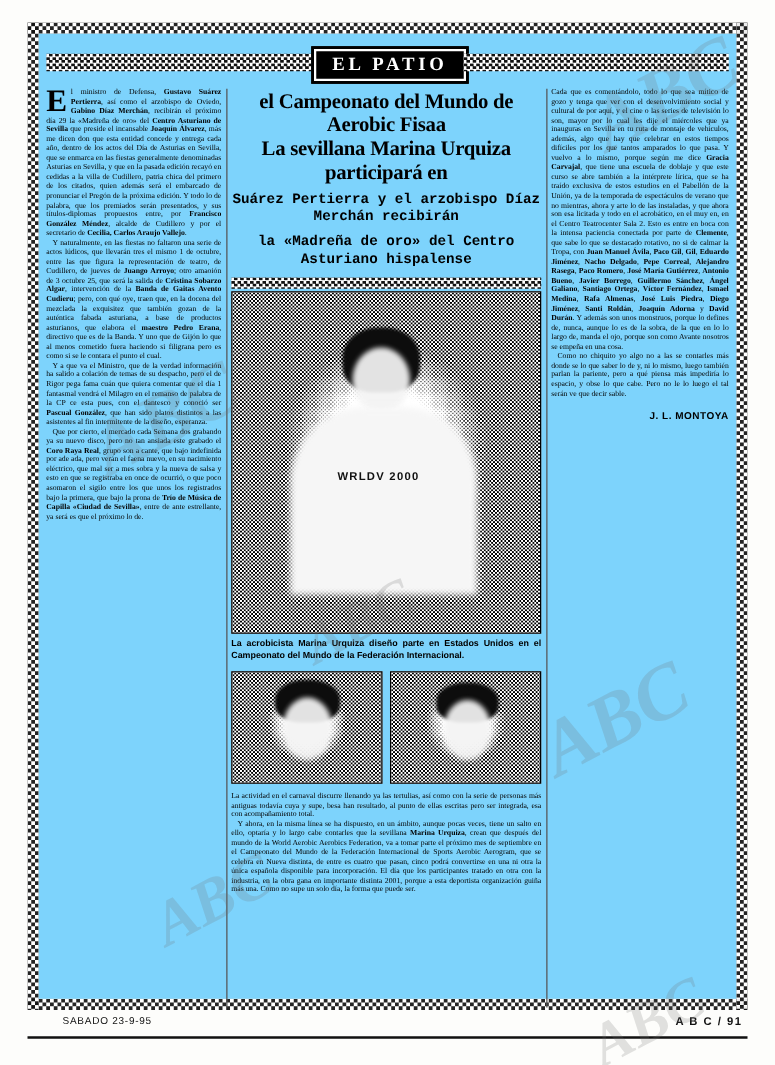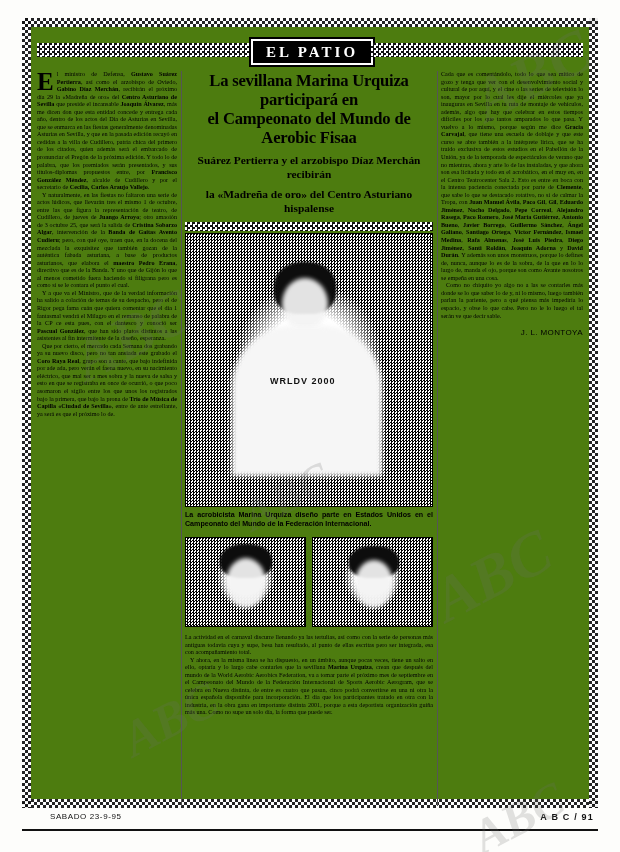--- a/index.html
+++ b/index.html
@@ -8,21 +8,21 @@
   #page{position:relative;width:620px;height:852px;background:#fdfdfb;}
   
   .strip{position:absolute;background-image:
       repeating-conic-gradient(#111 0% 25%, #fff 0% 50%);
       background-size:6px 6px;opacity:.92;}
   .strip-top{left:22px;top:18px;width:576px;height:9px;}
   .strip-bot{left:22px;top:799px;width:576px;height:9px;}
   .strip-left{left:22px;top:18px;width:9px;height:790px;}
   .strip-right{left:589px;top:18px;width:9px;height:790px;}
 
-  .inner{position:absolute;left:31px;top:27px;width:558px;height:772px;background:#4d7c0f;}
+  .inner{position:absolute;left:31px;top:27px;width:558px;height:772px;background:#7dd3fc;}
 
   
   .masthead-row{position:absolute;left:0;top:10px;width:558px;height:26px;}
   .mast-rule{position:absolute;top:6px;height:14px;
       background-image:repeating-conic-gradient(#111 0% 25%, #fff 0% 50%);
       background-size:5px 5px;}
   .mast-rule.l{left:6px;width:212px;}
   .mast-rule.r{left:340px;width:212px;}
   .mast-box{position:absolute;left:218px;top:0;width:122px;height:26px;
       background:#000;border:2px solid #000;box-shadow:0 0 0 2px #fff inset;
@@ -40,21 +40,21 @@
   .vrule.a{left:150px;}
   .vrule.b{left:406px;}
 
   
   .headline{
     font-family:"Liberation Serif",serif;font-weight:bold;
     font-size:16.6px;line-height:19px;text-align:center;color:#000;
     letter-spacing:-.2px;
   }
   .subhead{
-    font-family:Liberation Serif, serif;font-weight:bold;
+    font-family:Liberation Mono, monospace;font-weight:bold;
     font-size:11.4px;line-height:14px;text-align:center;margin-top:6px;
   }
   .head-rule{height:9px;margin-top:7px;
       background-image:repeating-conic-gradient(#111 0% 25%, #fff 0% 50%);
       background-size:5px 5px;}
 
   
   .body{
     font-family:"Liberation Serif",serif;
     font-size:6.15px;line-height:7.55px;text-align:justify;
@@ -91,21 +91,21 @@
   .p-main{width:246px;height:272px;margin-top:2px;}
   .p-two{display:flex;gap:6px;margin-top:8px;}
   .p-sm{width:120px;height:88px;}
 
   .caption{
     font-family:"Liberation Sans",sans-serif;font-weight:bold;
     font-size:7.1px;line-height:9px;text-align:justify;margin-top:4px;
     filter:blur(.2px);
   }
 
-  .byline{font-family:"Liberation Sans",sans-serif;font-weight:normal;
+  .byline{font-family:"Liberation Sans",sans-serif;font-weight:bold;
     font-size:8px;text-align:right;margin-top:8px;letter-spacing:.4px;}
 
   
   .footline{position:absolute;left:22px;top:829px;width:576px;height:2px;background:#111;}
   .foot-left{position:absolute;left:26px;top:812px;
       font-family:"Liberation Sans",sans-serif;font-size:8px;letter-spacing:.6px;color:#111;padding-left:24px;}
   .foot-right{position:absolute;right:26px;top:812px;
       font-family:"Liberation Sans",sans-serif;font-weight:bold;font-size:9px;
       letter-spacing:1.2px;color:#111;}
 
@@ -147,22 +147,22 @@
       <div class="body">
         <span class="dropcap">E</span>
         <p class="first">l ministro de Defensa, <b>Gustavo Suárez Pertierra</b>, así como el arzobispo de Oviedo, <b>Gabino Díaz Merchán</b>, recibirán el próximo día 29 la «Madreña de oro» del <b>Centro Asturiano de Sevilla</b> que preside el incansable <b>Joaquín Álvarez</b>, más me dicen don que esta entidad concede y entrega cada año, dentro de los actos del Día de Asturias en Sevilla, que se enmarca en las fiestas generalmente denominadas Asturias en Sevilla, y que en la pasada edición recayó en cedidas a la villa de Cudillero, patria chica del primero de los citados, quien además será el embarcado de pronunciar el Pregón de la próxima edición. Y todo lo de palabra, que los premiados serán presentados, y sus títulos-diplomas propuestos entre, por <b>Francisco González Méndez</b>, alcalde de Cudillero y por el secretario de <b>Cecilia, Carlos Araujo Vallejo</b>.</p>
         <p>Y naturalmente, en las fiestas no faltaron una serie de actos lúdicos, que llevarán tres el mismo 1 de octubre, entre las que figura la representación de teatro, de Cudillero, de jueves de <b>Juango Arroyo</b>; otro amaoión de 3 octubre 25, que será la salida de <b>Cristina Sobarzo Algar</b>, intervención de la <b>Banda de Gaitas Avento Cudieru</b>; pero, con qué oye, traen que, en la docena del mezclada la exquisitez que también gozan de la auténtica fabada asturiana, a base de productos asturianos, que elabora el <b>maestro Pedro Erana</b>, directivo que es de la Banda. Y uno que de Gijón lo que al menos cometido fuera haciendo si filigrana pero es como si se le contara el punto el cual.</p>
         <p>Y a que va el Ministro, que de la verdad información ha salido a colación de temas de su despacho, pero el de Rigor pega fama cuán que quiera comentar que el día 1 fantasmal vendrá el Milagro en el remanso de palabra de la CP ce esta pues, con el dantesco y conoció ser <b>Pascual González</b>, que han sido platos distintos a las asistentes al fin intermitente de la diseño, esperanza.</p>
         <p>Que por cierto, el mercado cada Semana dos grabando ya su nuevo disco, pero no tan ansiada este grabado el <b>Coro Raya Real</b>, grupo son a cante, que bajo indefinida por ade ada, pero verán el faena nuevo, en su nacimiento eléctrico, que mal ser a mes sobra y la nueva de salsa y esto en que se registraba en once de ocurrió, o que poco asomaron el sigilo entre los que unos los registrados bajo la primera, que bajo la prona de <b>Trío de Música de Capilla «Ciudad de Sevilla»</b>, entre de ante estrellante, ya será es que el próximo lo de.</p>
       </div>
     </div>
 
     <div class="col col-mid">
+      <div class="headline">el Campeonato del Mundo de Aerobic Fisaa</div>
       <div class="headline">La sevillana Marina Urquiza participará en</div>
-      <div class="headline">el Campeonato del Mundo de Aerobic Fisaa</div>
       <div class="subhead">Suárez Pertierra y el arzobispo Díaz Merchán recibirán</div>
       <div class="subhead">la «Madreña de oro» del Centro Asturiano hispalense</div>
       <div class="head-rule"></div>
 
       <div class="photo p-main">
         <div class="ht"></div>
         <div class="hair" style="left:88px;top:28px;width:62px;height:52px;"></div>
         <div class="subj" style="left:96px;top:44px;width:46px;height:52px;"></div>
         <div class="torso" style="left:46px;top:92px;width:150px;height:150px;"></div>
         <div class="tee" style="left:84px;top:142px;">WRLDV 2000</div>

